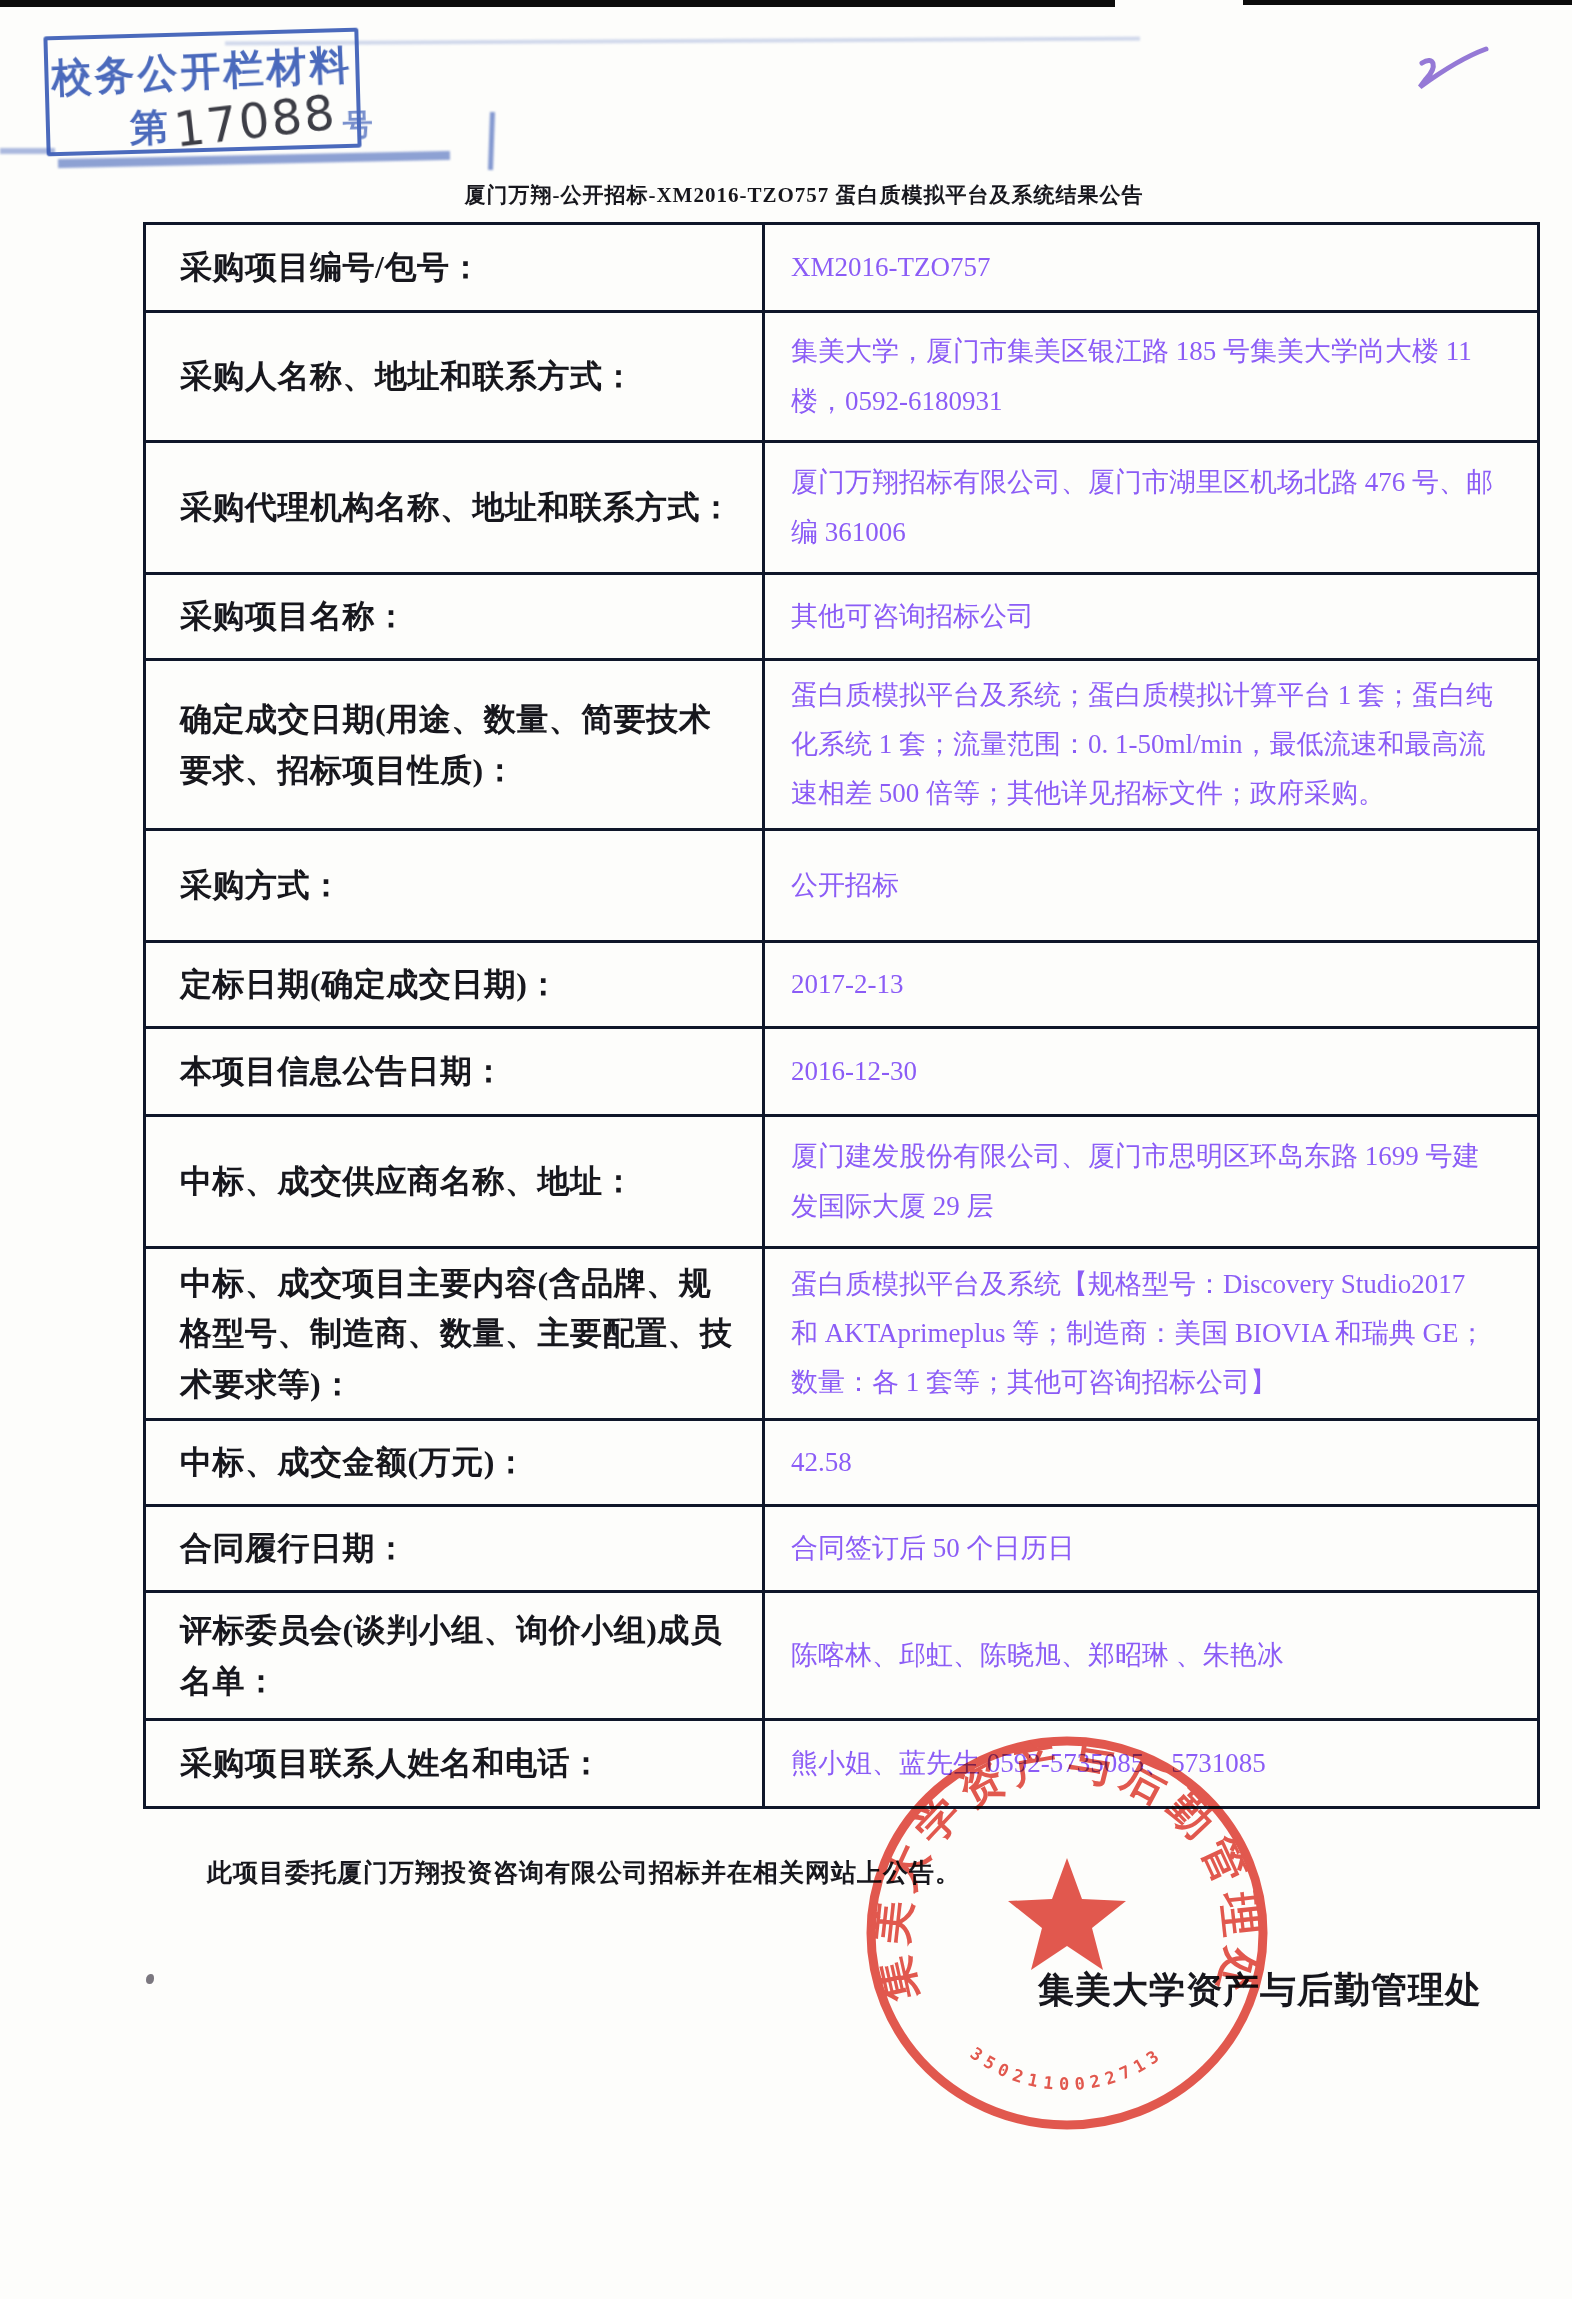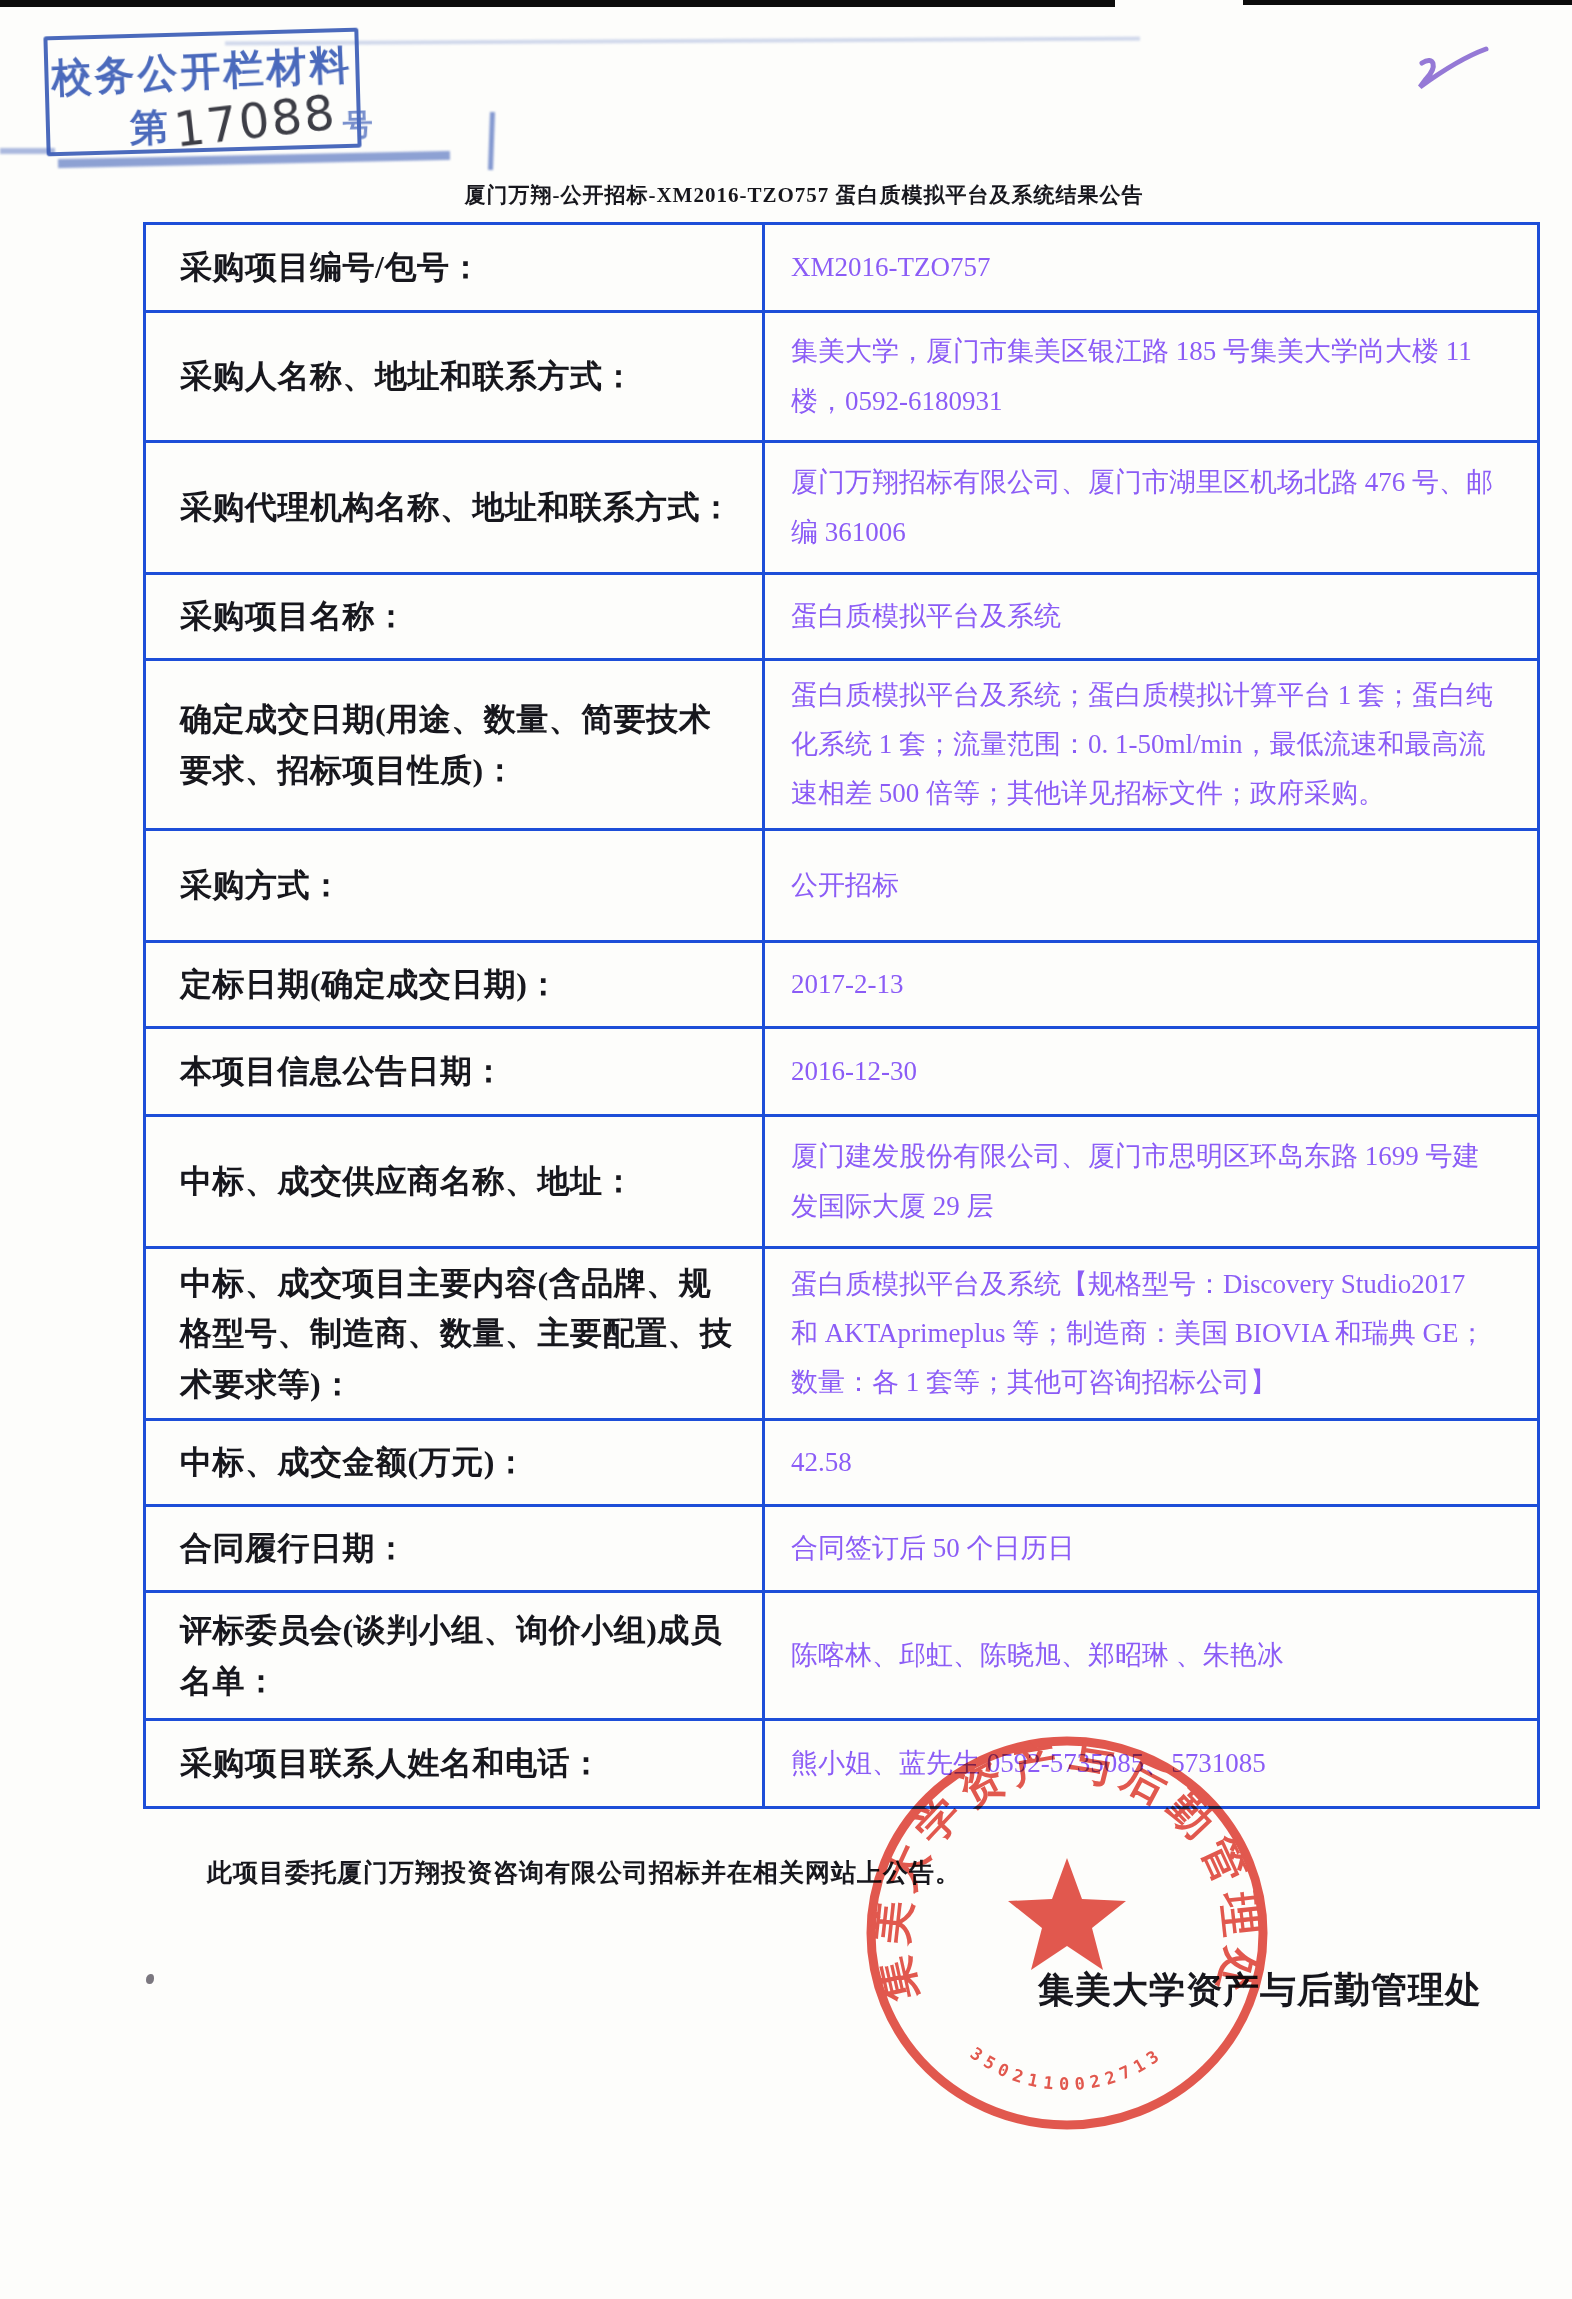--- a/index.html
+++ b/index.html
@@ -33,21 +33,21 @@
   
   .doc-title{
     position:absolute;left:0;top:163px;width:100%;margin:18px;text-align:center;
     font-size:21px;font-weight:700;letter-spacing:1px;
   }
   
   .doc-table{
     position:absolute;left:143px;top:222px;width:1397px;
     border-collapse:collapse;table-layout:fixed;
   }
-  .doc-table td{border:3px solid #1d4ed8;vertical-align:middle;}
+  .doc-table td{border:3px solid #0f172a;vertical-align:middle;}
   .label-cell{width:562px;padding:6px 20px 6px 34px;font-size:32px;font-weight:600;letter-spacing:.5px;line-height:1.58;}
   .value-cell{padding:6px 40px 6px 26px;font-size:27px;line-height:1.82;color:#8b5cf6;}
   .doc-table tr:nth-child(1){height:88px;}
   .doc-table tr:nth-child(2){height:130px;}
   .doc-table tr:nth-child(3){height:132px;}
   .doc-table tr:nth-child(4){height:86px;}
   .doc-table tr:nth-child(5){height:170px;}
   .doc-table tr:nth-child(6){height:112px;}
   .doc-table tr:nth-child(7){height:86px;}
   .doc-table tr:nth-child(8){height:88px;}
@@ -100,21 +100,21 @@
         <tr>
           <td class="label-cell">采购人名称、地址和联系方式：</td>
           <td class="value-cell">集美大学，厦门市集美区银江路 185 号集美大学尚大楼 11 楼，0592-6180931</td>
         </tr>
         <tr>
           <td class="label-cell">采购代理机构名称、地址和联系方式：</td>
           <td class="value-cell">厦门万翔招标有限公司、厦门市湖里区机场北路 476 号、邮编 361006</td>
         </tr>
         <tr>
           <td class="label-cell">采购项目名称：</td>
-          <td class="value-cell">蛋白质模拟平台及系统</td>
+          <td class="value-cell">其他可咨询招标公司</td>
         </tr>
         <tr>
           <td class="label-cell">确定成交日期(用途、数量、简要技术要求、招标项目性质)：</td>
           <td class="value-cell">蛋白质模拟平台及系统；蛋白质模拟计算平台 1 套；蛋白纯化系统 1 套；流量范围：0. 1-50ml/min，最低流速和最高流速相差 500 倍等；其他详见招标文件；政府采购。</td>
         </tr>
         <tr>
           <td class="label-cell">采购方式：</td>
           <td class="value-cell">公开招标</td>
         </tr>
         <tr>

